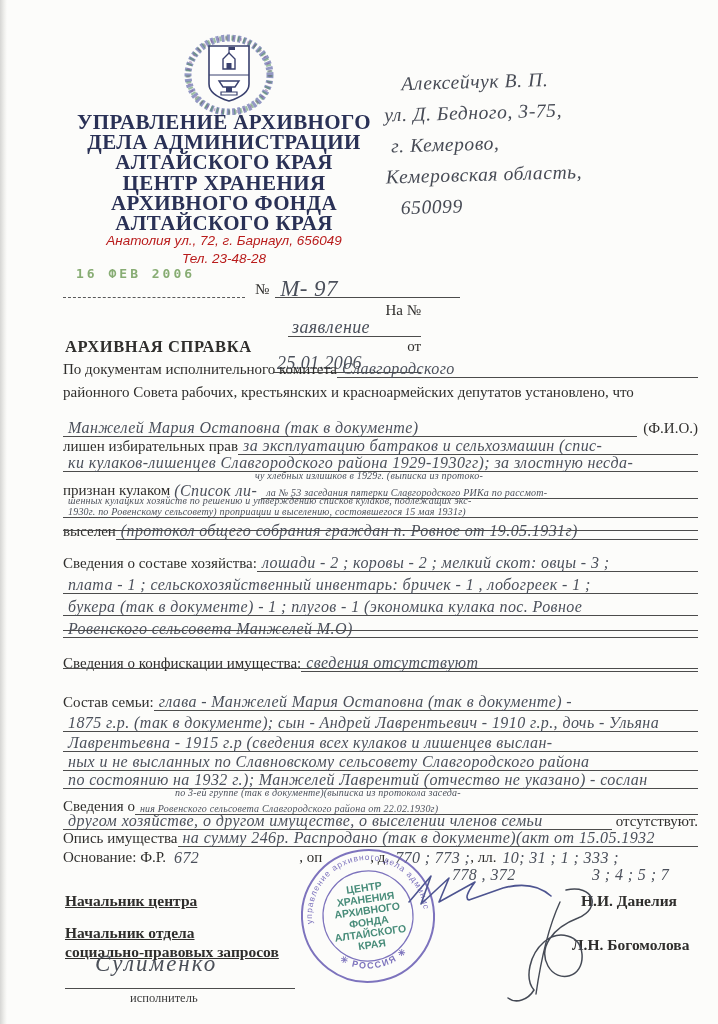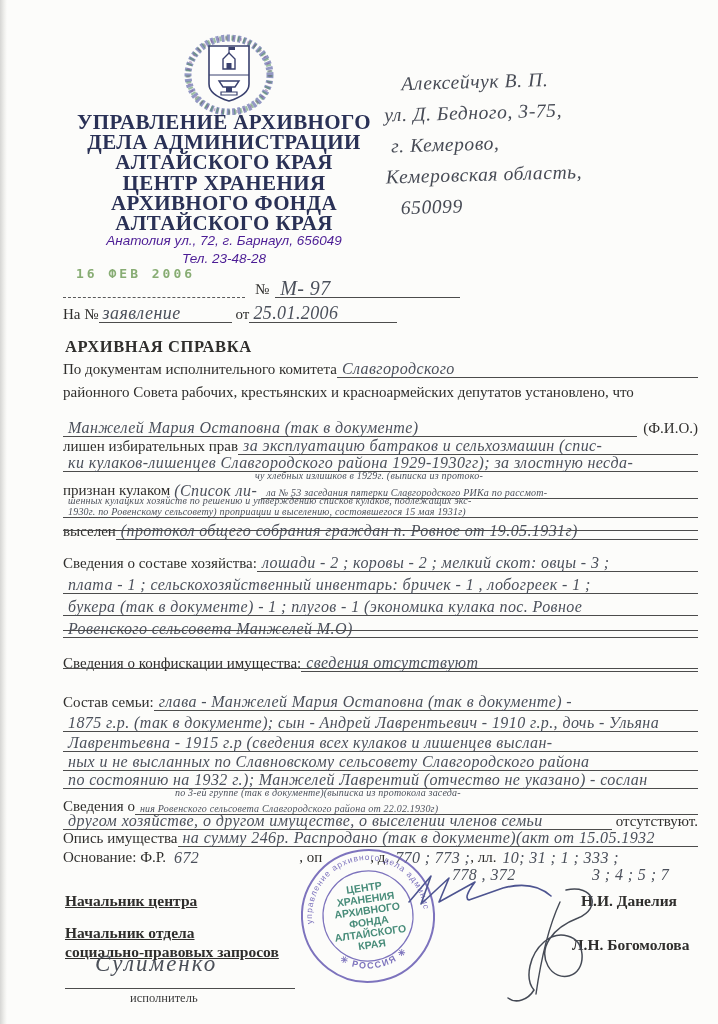--- a/index.html
+++ b/index.html
@@ -3,21 +3,21 @@
 <meta charset="utf-8">
 <style>
   html,body{margin:0;padding:0;background:#9a9a9a;}
   .page{position:relative;width:718px;height:1024px;margin:0 auto;background:#fcfcfa;
         font-family:"Liberation Serif",serif;color:#2f2e2c;overflow:hidden;}
   .edge-left{position:absolute;left:0;top:0;bottom:0;width:7px;
         background:linear-gradient(90deg,#d6d6d4,#efefec 60%,rgba(255,255,255,0));}
   
   .lh-col{position:absolute;left:48px;width:352px;text-align:center;}
   .org{font-weight:bold;font-size:21px;line-height:20px;color:#2a3156;letter-spacing:.4px;}
-  .addr{font-family:"Liberation Sans",sans-serif;font-style:italic;font-size:13.5px;color:#4c1d95;}
+  .addr{font-family:"Liberation Sans",sans-serif;font-style:italic;font-size:13.5px;color:#b91c1c;}
   .datestamp{position:absolute;left:76px;top:266px;font-family:"DejaVu Sans Mono",monospace;
         font-weight:bold;font-size:13px;letter-spacing:3px;color:#7ba465;opacity:.9;}
   
   .line{position:absolute;left:63px;right:20px;display:flex;align-items:flex-end;
         font-size:15px;line-height:18px;white-space:nowrap;}
   .lbl{white-space:nowrap;}
   .hw{font-style:italic;color:#4b505b;letter-spacing:.4px;font-size:16px;line-height:17px;}
   .hw-sm{font-style:italic;color:#4b505b;font-size:10px;line-height:11px;letter-spacing:.2px;}
   .fill{flex:1;border-bottom:1px solid #4c4c4c;padding:0 5px;}
   .nofill{padding:0 5px;}
@@ -69,24 +69,24 @@
     <div class="org">АРХИВНОГО ФОНДА</div>
     <div class="org">АЛТАЙСКОГО КРАЯ</div>
   </div>
   <div class="lh-col addr" style="top:233px">Анатолия ул., 72, г. Барнаул, 656049</div>
   <div class="lh-col addr" style="top:251px">Тел. 23-48-28</div>
   <div class="datestamp">16 ФЕВ 2006</div>
 
   <div class="line" style="top:278px;right:258px;height:20px;">
     <span class="dash" style="flex-basis:182px;"></span>
     <span class="lbl" style="padding:0 6px 0 10px;">№</span>
-    <span class="hw fill" style="font-size:20px;">М- 97</span>
-  </div>
-
-  <div class="line" style="top:301px;right:297px;height:22px;">
+    <span class="hw fill" style="font-size:23px;">М- 97</span>
+  </div>
+
+  <div class="line" style="top:301px;right:297px;height:22px;flex-direction:column;">
     <span class="lbl">На №</span>
     <span class="hw w" style="width:125px;font-size:18px;">заявление</span>
     <span class="lbl" style="padding-left:4px;">от</span>
     <span class="hw w" style="width:140px;font-size:18px;">25.01.2006</span>
   </div>
 
   <div class="recipient">
     <div class="r0">Алексейчук В. П.</div>
     <div class="r1">ул. Д. Бедного, 3-75,</div>
     <div class="r2">г. Кемерово,</div>

